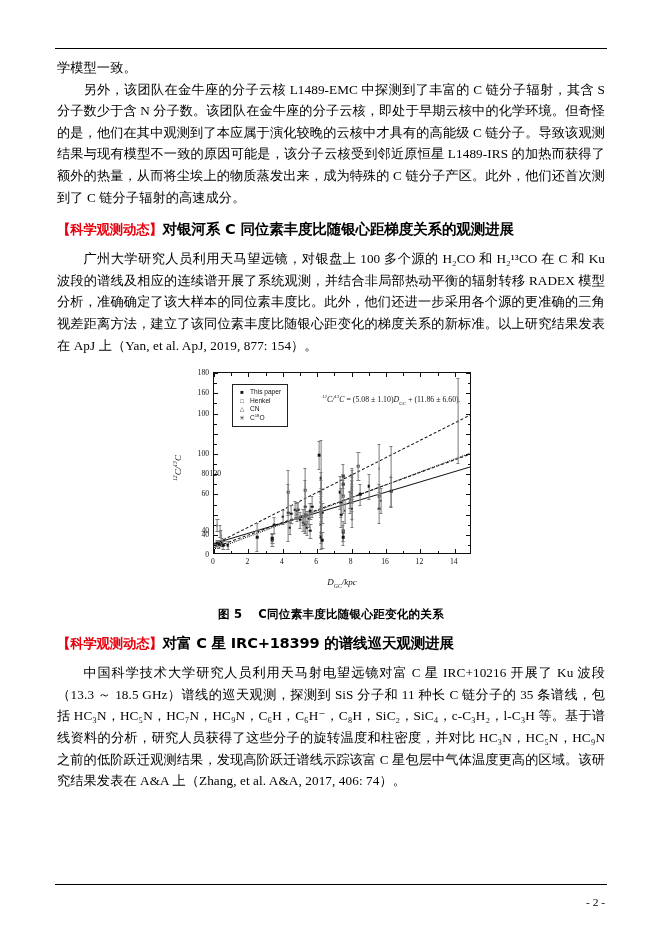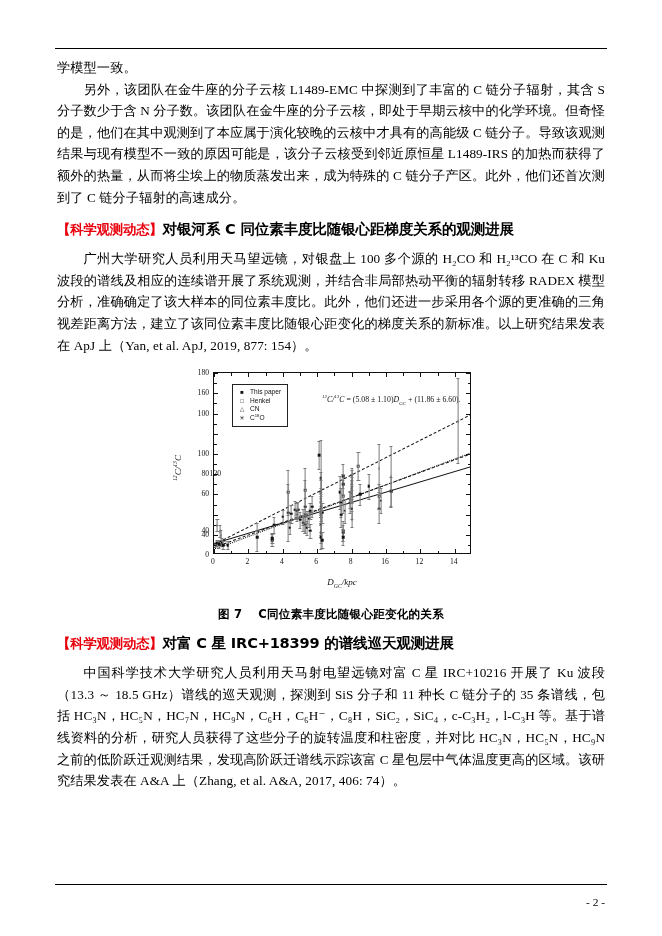--- a/index.html
+++ b/index.html
@@ -671,21 +671,21 @@
           <div class="ylab" style="left: 0px; width: 36px; top: 129.333px;">60</div>
           <div class="ylab" style="left: 0px; width: 36px; top: 109.111px;">80</div>
           <div class="ylab" style="left: 0px; width: 36px; top: 88.8889px;">100</div>
           <div class="ylab" style="left: 12px; width: 36px; top: 68.6667px; margin-top: 40px;">120</div>
           <div class="ylab" style="left: 0px; width: 36px; top: 48.4444px;">100</div>
           <div class="ylab" style="left: 0px; width: 36px; top: 28.2222px;">160</div>
           <div class="ylab" style="left: 0px; width: 36px; top: 8px;">180</div>
         </div>
 
       <div class="fig-caption">
-        <span>图 7</span><span class="gap"></span><span>C同位素丰度比随银心距变化的关系</span>
+        <span>图 5</span><span class="gap"></span><span>C同位素丰度比随银心距变化的关系</span>
       </div>
     </div>
 
     <div class="redhead">
       <span class="tag">【科学观测动态】</span><span>对富 C 星 IRC+18399 的谱线巡天观测进展</span>
     </div>
 
     <p class="body indent">中国科学技术大学研究人员利用天马射电望远镜对富 C 星 IRC+10216 开展了 Ku 波段（13.3 ～ 18.5 GHz）谱线的巡天观测，探测到 SiS 分子和 11 种长 C 链分子的 35 条谱线，包括 HC₃N，HC₅N，HC₇N，HC₉N，C₆H，C₆H⁻，C₈H，SiC₂，SiC₄，c-C₃H₂，l-C₃H 等。基于谱线资料的分析，研究人员获得了这些分子的旋转温度和柱密度，并对比 HC₃N，HC₅N，HC₉N 之前的低阶跃迁观测结果，发现高阶跃迁谱线示踪该富 C 星包层中气体温度更高的区域。该研究结果发表在 A&amp;A 上（Zhang, et al. A&amp;A, 2017, 406: 74）。</p>
   </div>
 

